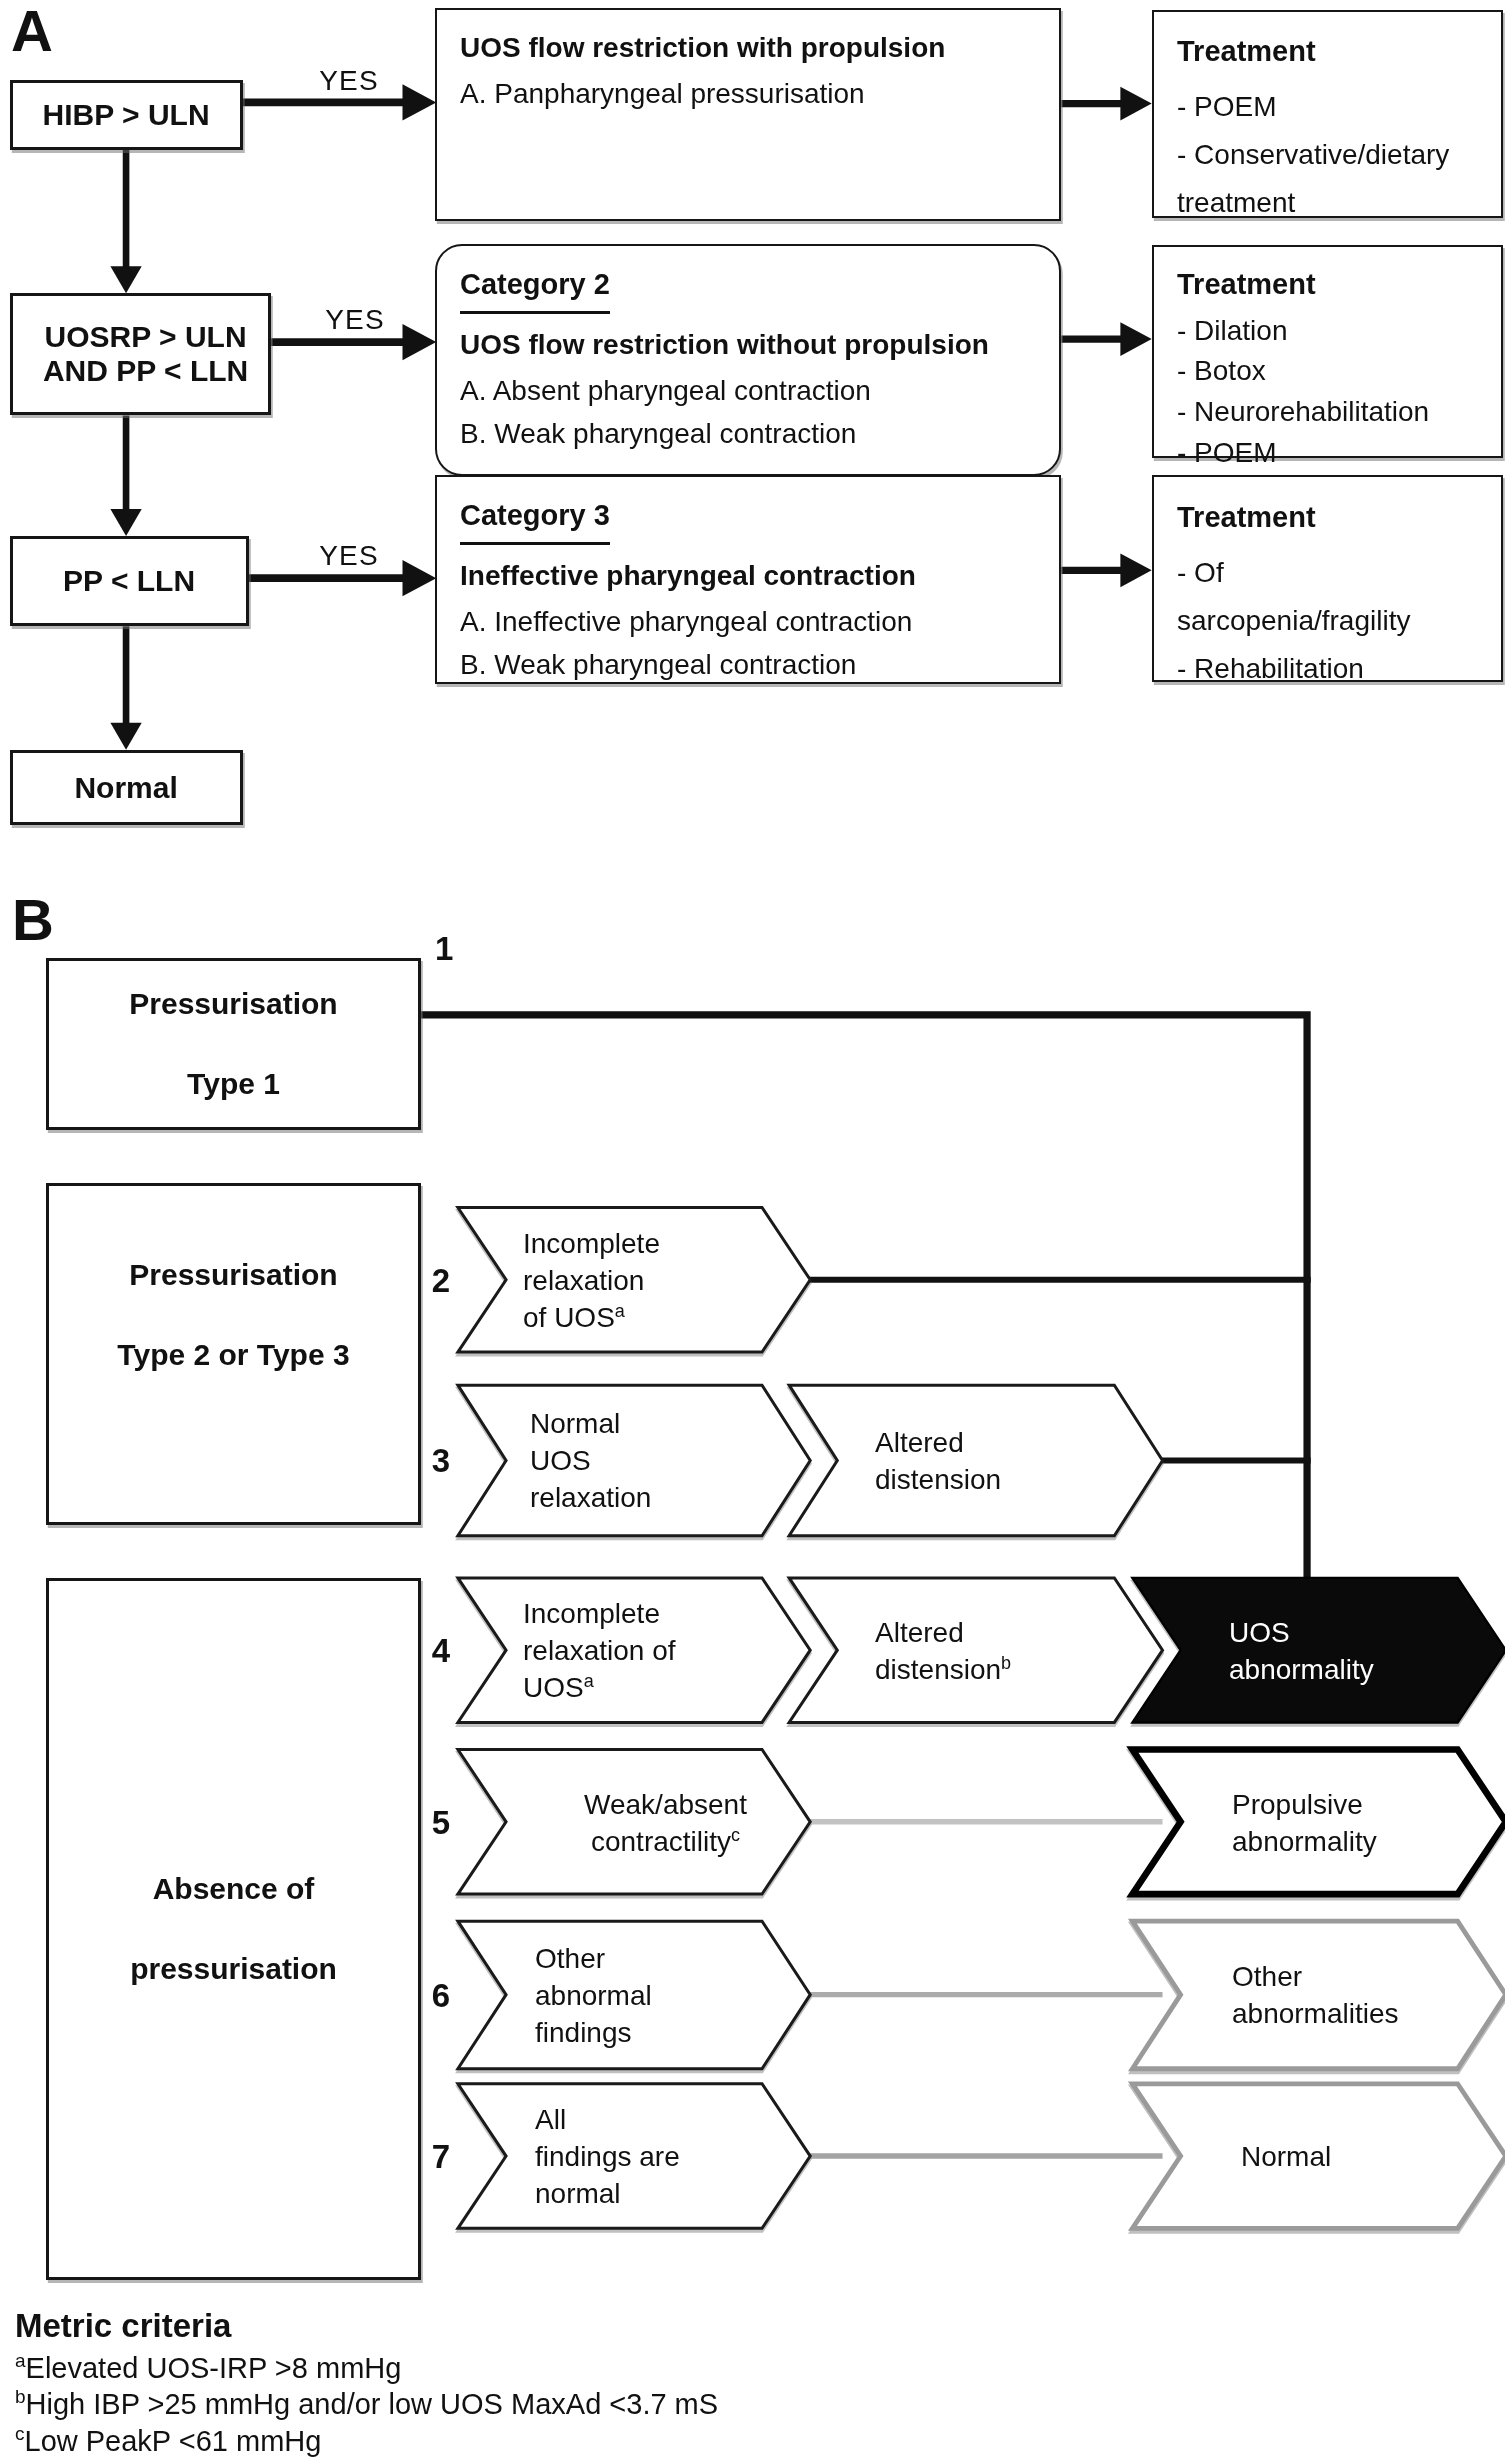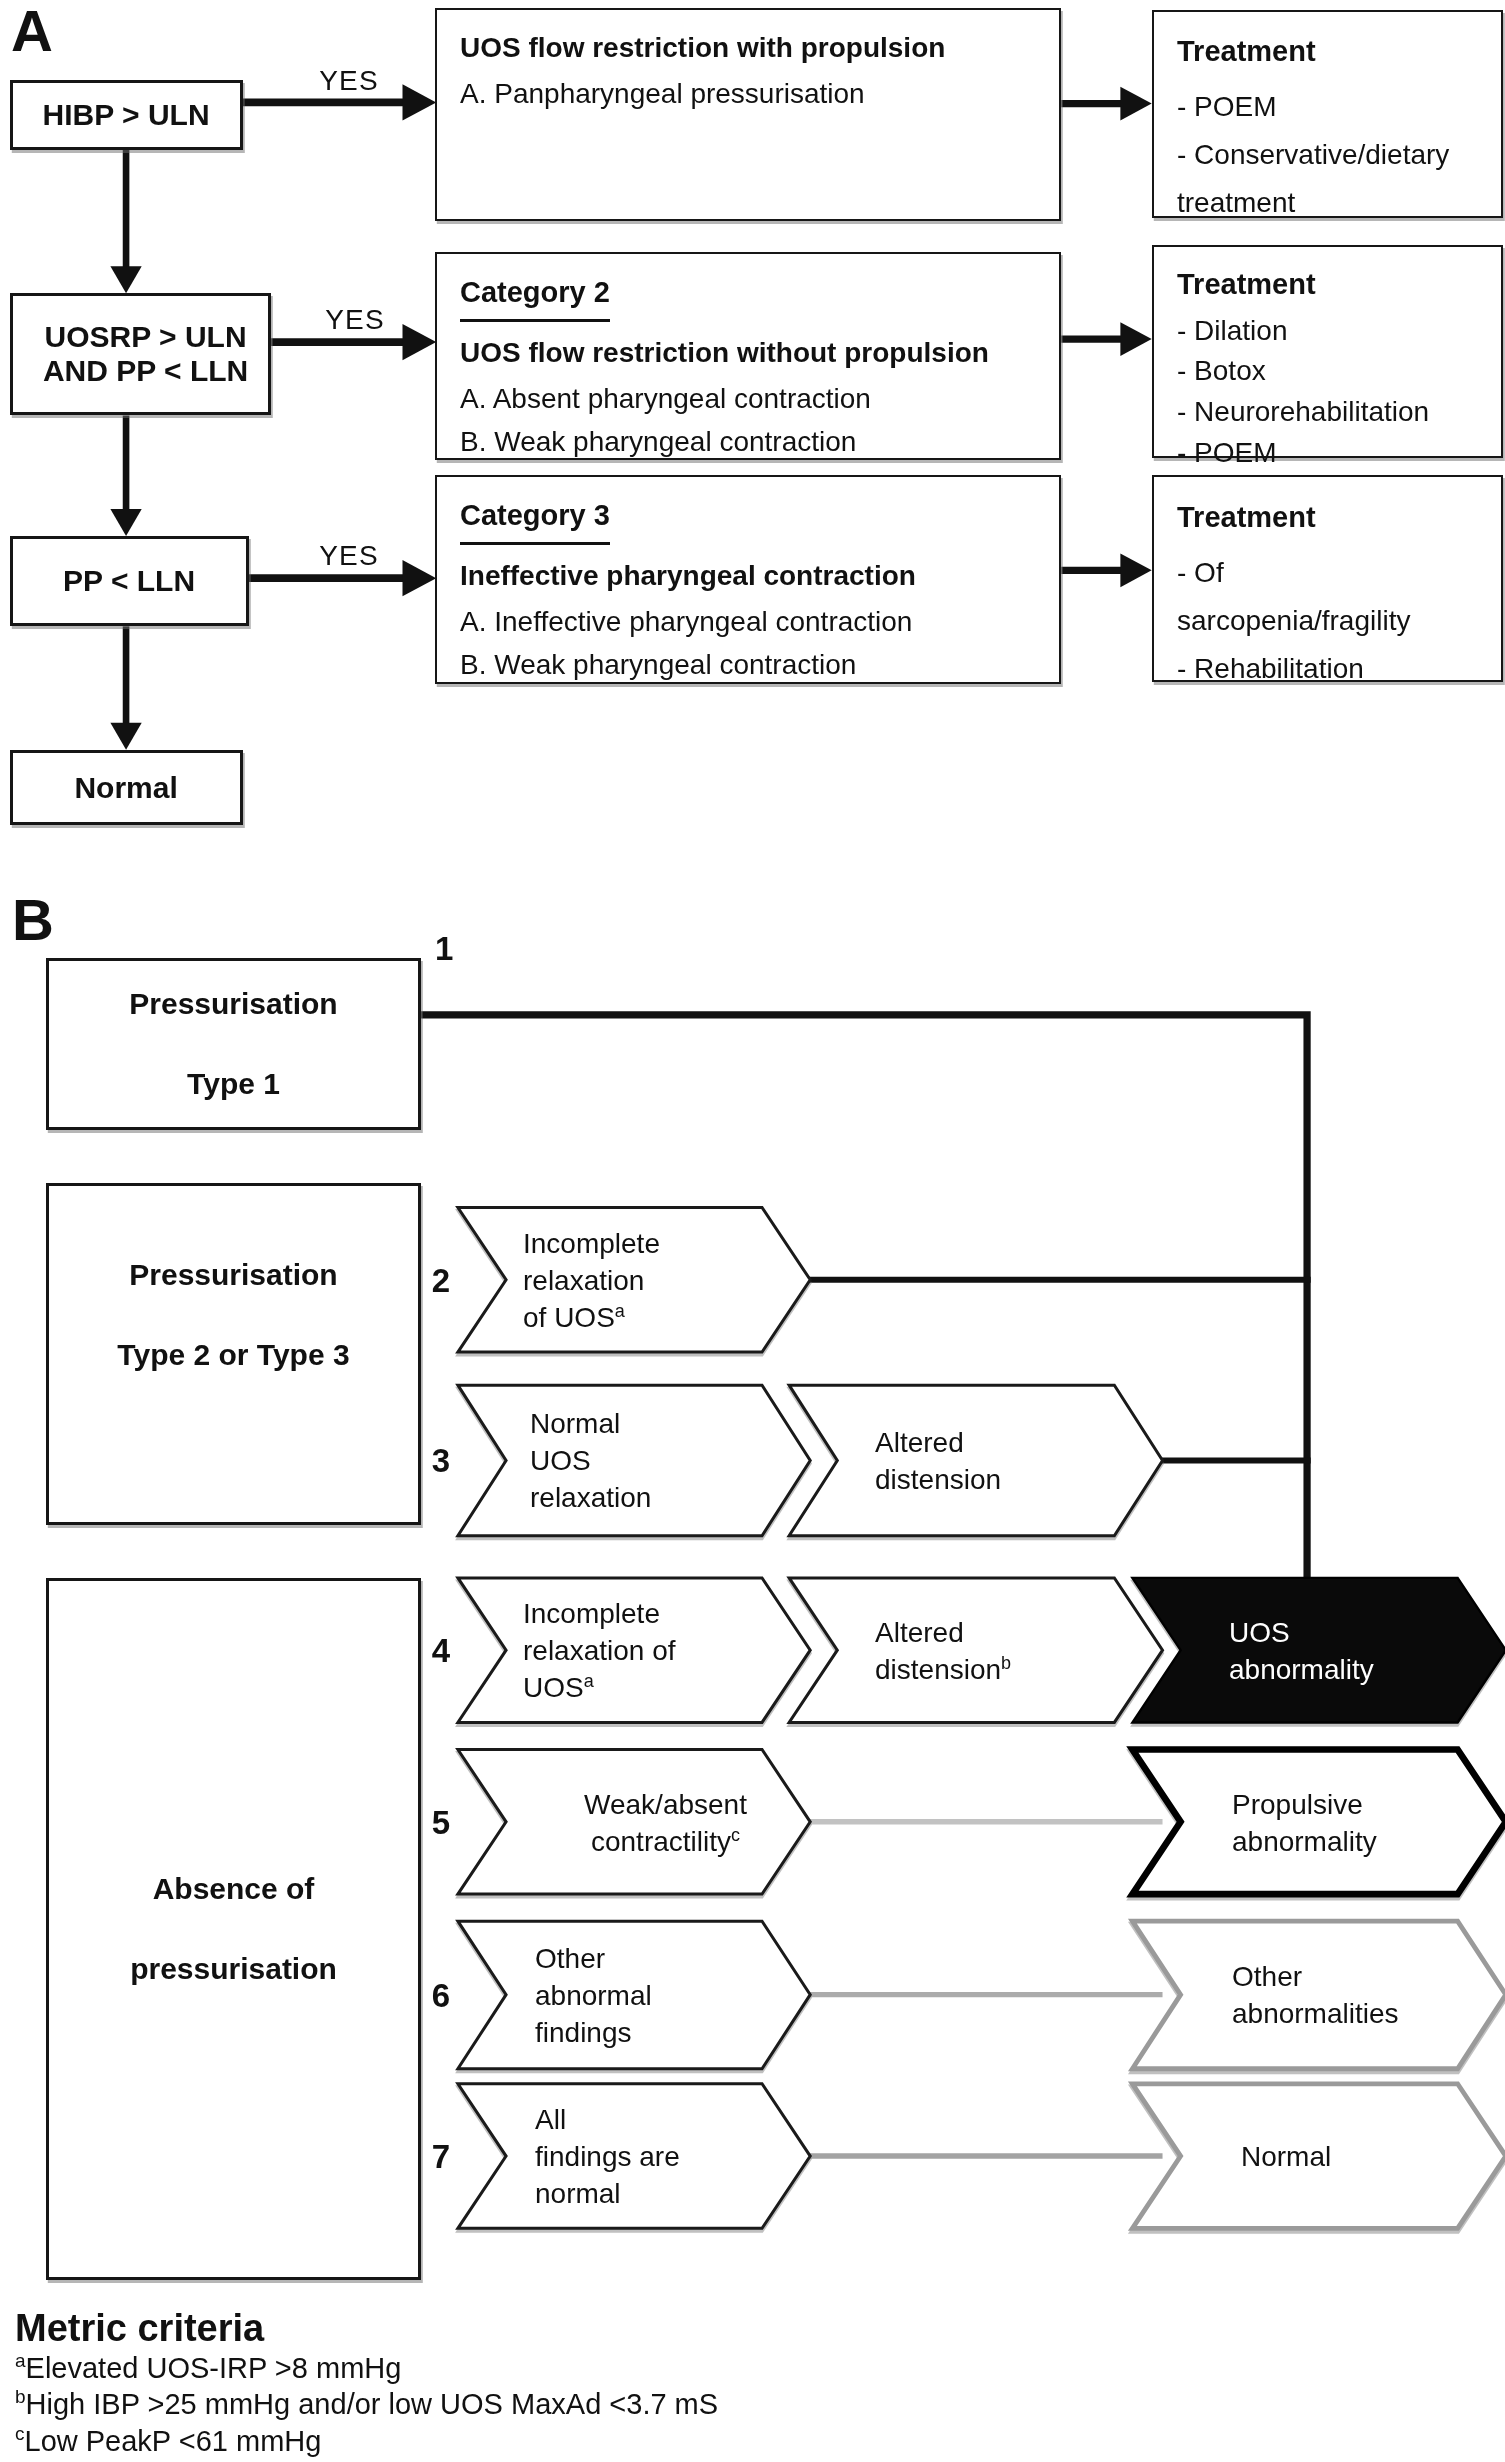--- a/index.html
+++ b/index.html
@@ -40,21 +40,21 @@
     font-size:28px;line-height:37px;
   }
   .chev-text sup{font-size:18px;vertical-align:super;line-height:0;}
   .white{color:#fff;}
   
   .rownum{font-size:33px;font-weight:bold;width:36px;text-align:right;line-height:1;}
   
   .gline{display:block;}
   .gap70{height:46px;}
   
-  .foot-title{font-size:38px;font-weight:bold;}
+  .foot-title{font-size:33px;font-weight:bold;}
   .foot-line{font-size:29px;}
   .foot-line sup{font-size:19px;}
   .shapes{filter:drop-shadow(0 5px 1px rgba(115,115,115,.45));}
 </style>
 </head>
 <body>
 
 <svg class="abs" style="left:0;top:0;" width="1506" height="2462" viewBox="0 0 2500 4088">
 
   <g stroke="#111" fill="#111">
@@ -135,21 +135,21 @@
 
 <div class="yes abs" style="left:307px;top:65px;width:84px;text-align:center;">YES</div>
 <div class="yes abs" style="left:313px;top:304px;width:84px;text-align:center;">YES</div>
 <div class="yes abs" style="left:307px;top:540px;width:84px;text-align:center;">YES</div>
 
 <div class="cbox abs" style="left:435px;top:8.4px;width:626px;height:213px;">
   <div class="cat-sub">UOS flow restriction with propulsion</div>
   <div>A. Panpharyngeal pressurisation</div>
 </div>
 
-<div class="cbox abs" style="left:435px;top:252px;width:626px;height:208px;">
+<div class="cbox abs" style="left:435px;top:244px;width:626px;height:232px;border-radius:27px;">
   <div class="cat-title"><span>Category 2</span></div>
   <div class="cat-sub">UOS flow restriction without propulsion</div>
   <div>A. Absent pharyngeal contraction</div>
   <div>B. Weak pharyngeal contraction</div>
 </div>
 
 <div class="cbox abs" style="left:435px;top:475px;width:626px;height:209px;">
   <div class="cat-title"><span>Category 3</span></div>
   <div class="cat-sub" style="margin-top:6px;">Ineffective pharyngeal contraction</div>
   <div>A. Ineffective pharyngeal contraction</div>

